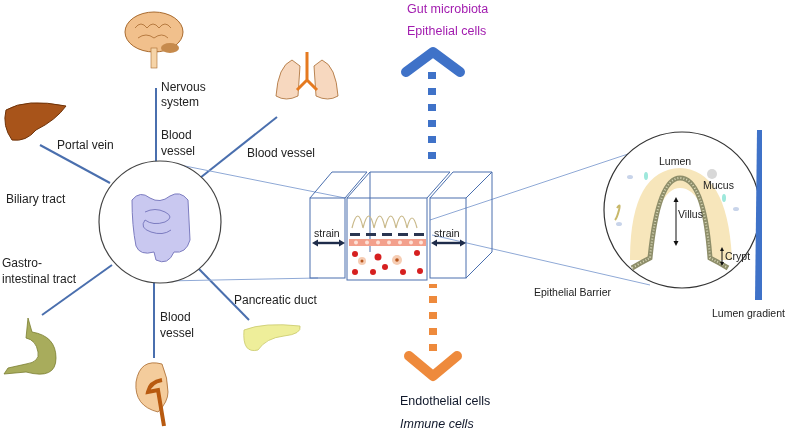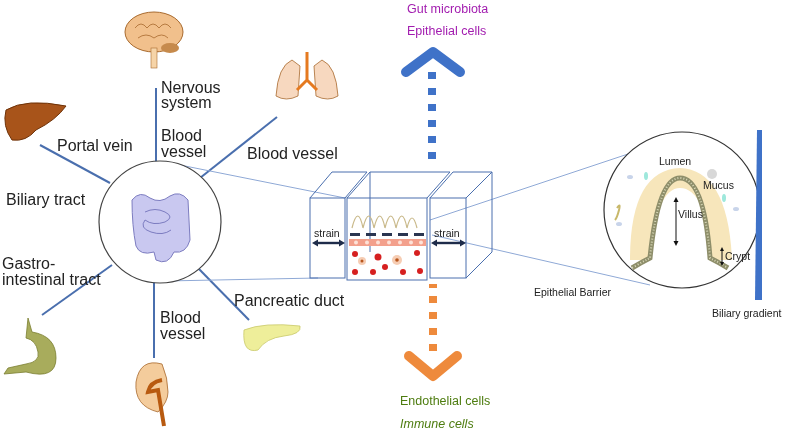--- a/index.html
+++ b/index.html
@@ -1,20 +1,20 @@
 <!DOCTYPE html>
 <html><head>
 <meta charset="utf-8">
 <style>
   html, body { margin: 0; padding: 0; background: #ffffff; }
   body { width: 800px; height: 436px; position: relative; overflow: hidden; font-family: "Liberation Sans", sans-serif; }
   svg.main { position: absolute; left: 0; top: 0; }
-  .lbl { position: absolute; font-size: 16px; color: #222; line-height: 15px; white-space: nowrap; }
+  .lbl { position: absolute; font-size: 12px; color: #222; line-height: 15px; white-space: nowrap; }
   .blue-lbl { color: #a21caf; font-size: 12.5px; }
-  .orange-lbl { color: #4d7c0f; font-size: 12.5px; }
+  .orange-lbl { color: #0f172a; font-size: 12.5px; }
   .small { font-size: 10.5px; }
 </style>
 </head>
 <body>
 
 <svg class="main" width="800" height="436" viewBox="0 0 800 436">
 
   <g stroke="#4a6fae" stroke-width="2" fill="none">
     <line x1="156" y1="88" x2="156" y2="162"></line>
     <line x1="40" y1="145" x2="110" y2="183"></line>
@@ -217,13 +217,13 @@
 
 <div class="lbl small" style="left:314px; top:226px;">strain</div>
 <div class="lbl small" style="left:434px; top:226px;">strain</div>
 
 <div class="lbl small" style="left:659px; top:154px;">Lumen</div>
 <div class="lbl small" style="left:659px; top:178px;padding-left:44px;">Mucus</div>
 <div class="lbl small" style="left:678px; top:207px;">Villus</div>
 <div class="lbl small" style="left:725px; top:249px;">Crypt</div>
 <div class="lbl small" style="left:534px; top:244px;margin-top:41px;">Epithelial Barrier</div>
 
-<div class="lbl small" style="left:712px; top:306px;">Biliary gradient</div>
+<div class="lbl small" style="left:712px; top:306px;">Lumen gradient</div>
 
 </body></html>

